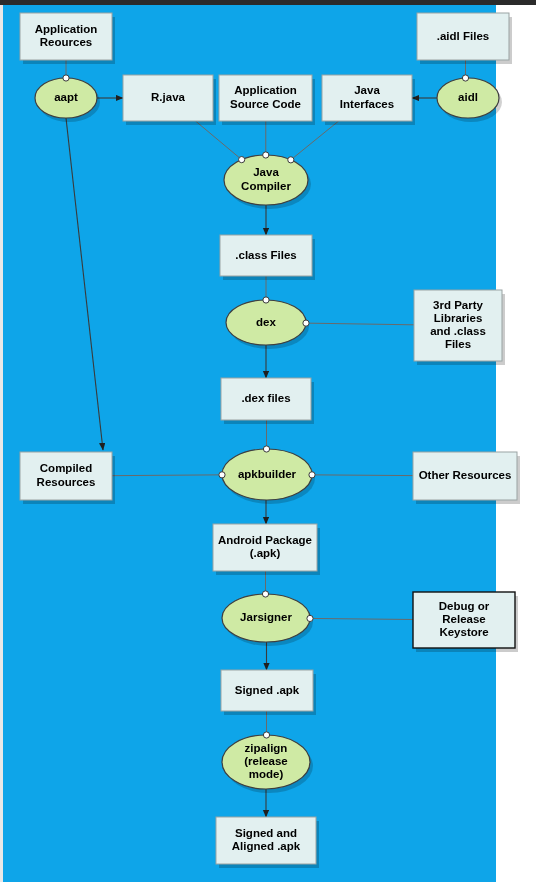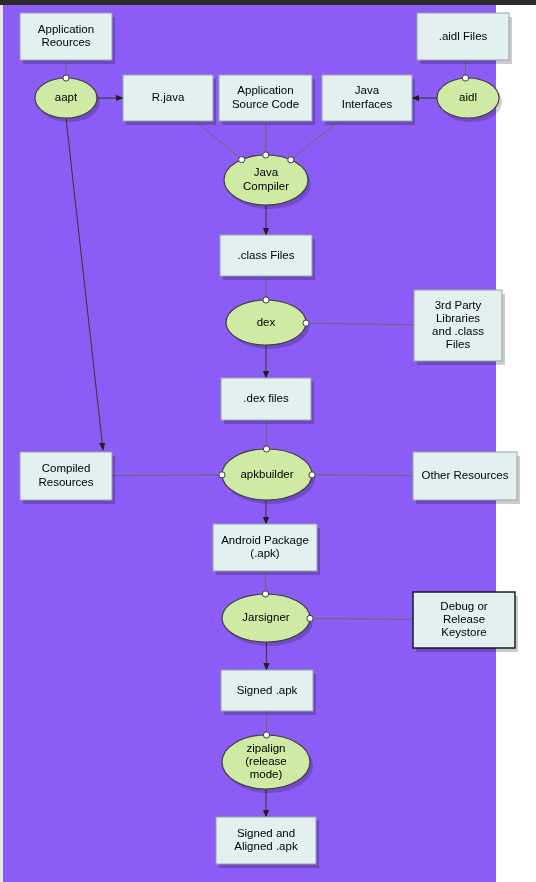--- a/index.html
+++ b/index.html
@@ -12,21 +12,22 @@
     width: 536px;
     height: 882px;
     font-family: "Liberation Sans", sans-serif;
     overflow: hidden;
     position: relative;
   }
   #diagram-root {
     position: relative;
     width: 496px;
     height: 882px;
-    background: #8b5cf6;
+    background: #0ea5e9;
+    font-weight: bold;
   }
   .topbar {
     position: absolute;
     left: 0; top: 0;
     width: 536px; height: 5px;
     background: #2b2b2b;
   }
   .leftedge {
     position: absolute;
     left: 0; top: 5px;

